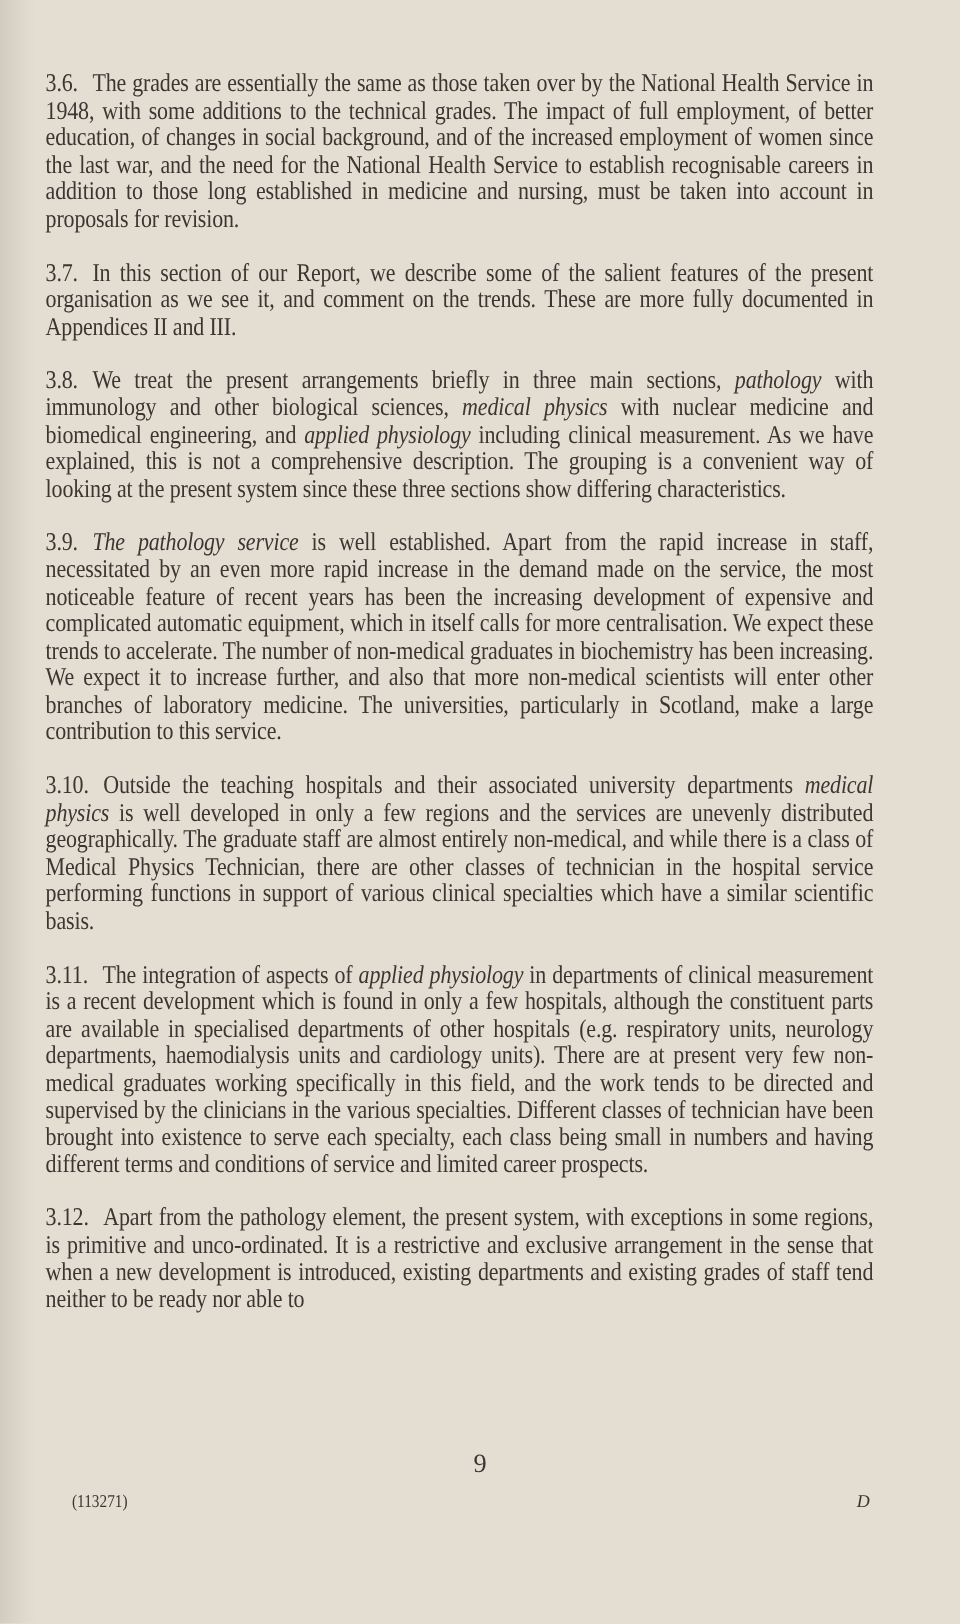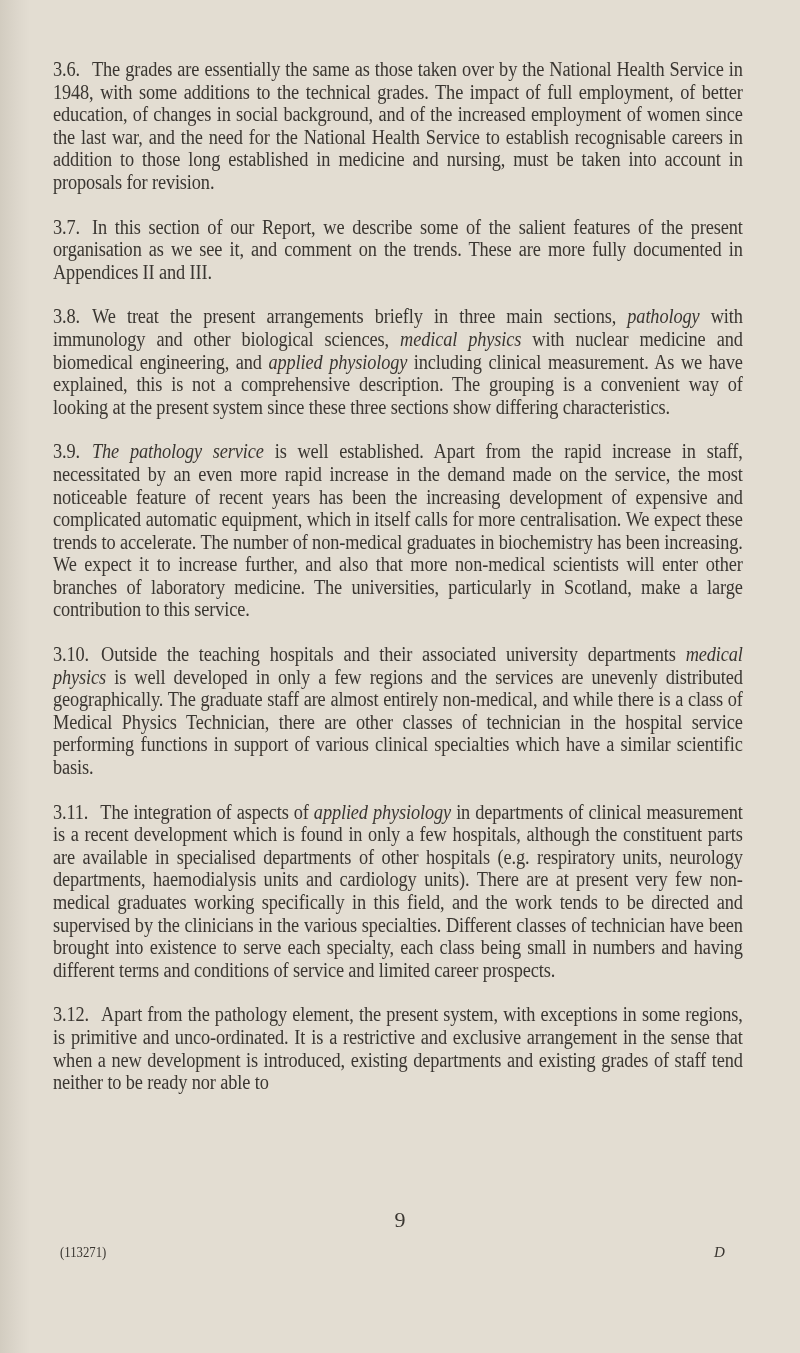--- a/index.html
+++ b/index.html
@@ -17,21 +17,21 @@
     }
     .page-shade {
       position: absolute;
       left: 0; top: 0;
       width: 30px; height: 1353px;
       background: linear-gradient(to right, #d2ccc0 0%, #ddd7cc 60%, rgba(227,221,210,0) 100%);
       pointer-events: none;
     }
     .text-column {
       position: absolute;
-      left: 53px;
+      left: 38px;
       top: 58px;
       width: 690px;
       font-family: Liberation Serif, serif;
     }
     .para {
       margin: 0 0 22px 0;
       font-size: 21.3px;
       line-height: 22.6px;
       text-align: justify;
       letter-spacing: -0.15px;

